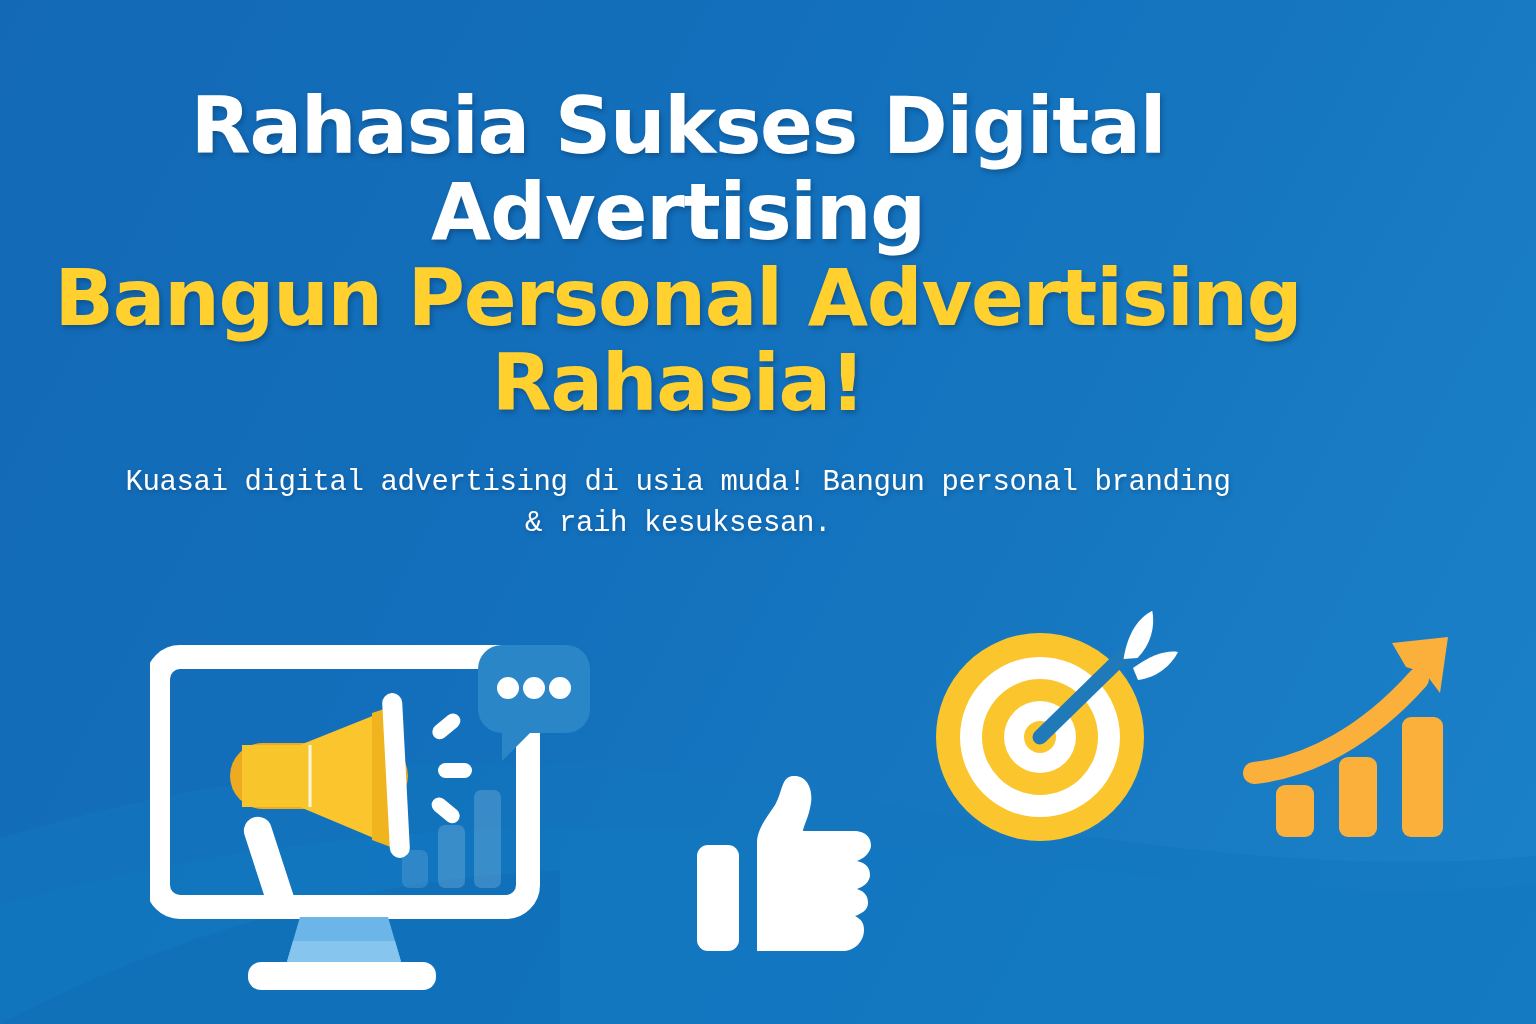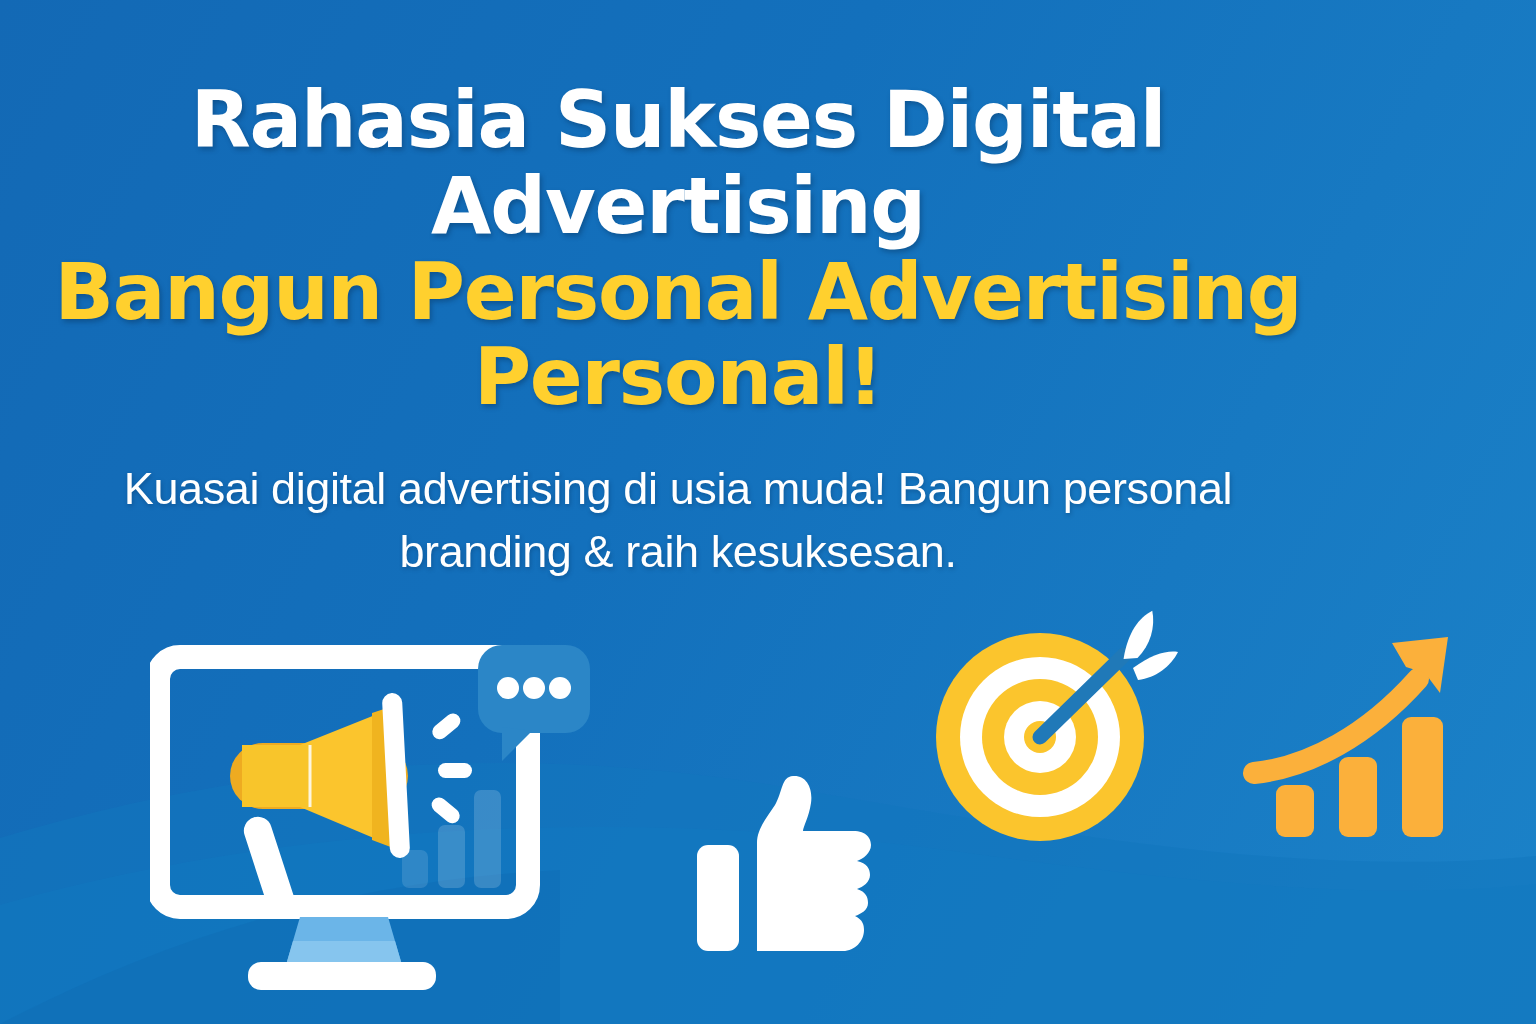--- a/index.html
+++ b/index.html
@@ -18,21 +18,21 @@
   .bg-layer {
     position: absolute;
     inset: 0;
     width: 100%;
     height: 100%;
     pointer-events: none;
   }
   .text-stack {
     position: absolute;
     left: 0;
-    top: 0;
+    top: 6px;
     width: 1356px;
     text-align: center;
   }
   .headline {
     margin: 0;
     padding: 0;
     font-family: "DejaVu Sans", sans-serif;
     font-weight: bold;
     font-size: 78px;
     line-height: 1.10;
@@ -42,23 +42,23 @@
   }
   .headline .line {
     display: block;
   }
   .headline .accent {
     color: #ffd02e;
   }
   .subhead {
     margin: 0;
     padding: 0 111px;
-    font-family: Liberation Sans, sans-serif;
+    font-family: Liberation Mono, monospace;
     font-weight: normal;
-    font-size: 45px;
+    font-size: 29px;
     line-height: 1.40;
     letter-spacing: -0.4px;
     color: #ffffff;
     text-shadow: 1px 2px 4px rgba(5, 45, 85, 0.34);
   }
   .headline-block { padding-top: 78px; }
   .subhead-block { padding-top: 36px; }
 
   .icon-row {
     position: absolute;
@@ -82,21 +82,21 @@
     <path d="M0 838 C 260 760, 520 742, 790 788 C 1060 834, 1300 878, 1536 856 L1536 1024 L0 1024 Z" fill="#1276be" opacity="0.55"></path>
     <path d="M0 905 C 300 820, 640 808, 960 852 C 1210 886, 1390 900, 1536 884 L1536 1024 L0 1024 Z" fill="#1179c2" opacity="0.45"></path>
     <path d="M0 1024 C 180 930, 360 880, 560 870 L560 1024 Z" fill="#0f69b2" opacity="0.35"></path>
   </svg>
 
   <div class="text-stack">
     <div class="headline-block">
       <h1 class="headline">
         <span class="line">Rahasia Sukses Digital Advertising</span>
         <span class="line accent">Bangun Personal Advertising</span>
-        <span class="line accent">Personal!</span>
+        <span class="line accent">Rahasia!</span>
       </h1>
     </div>
     <div class="subhead-block">
       <p class="subhead">
         <span>Kuasai digital advertising di usia muda! Bangun</span>
         <span>personal branding &amp; raih kesuksesan.</span>
       </p>
     </div>
   </div>
 

